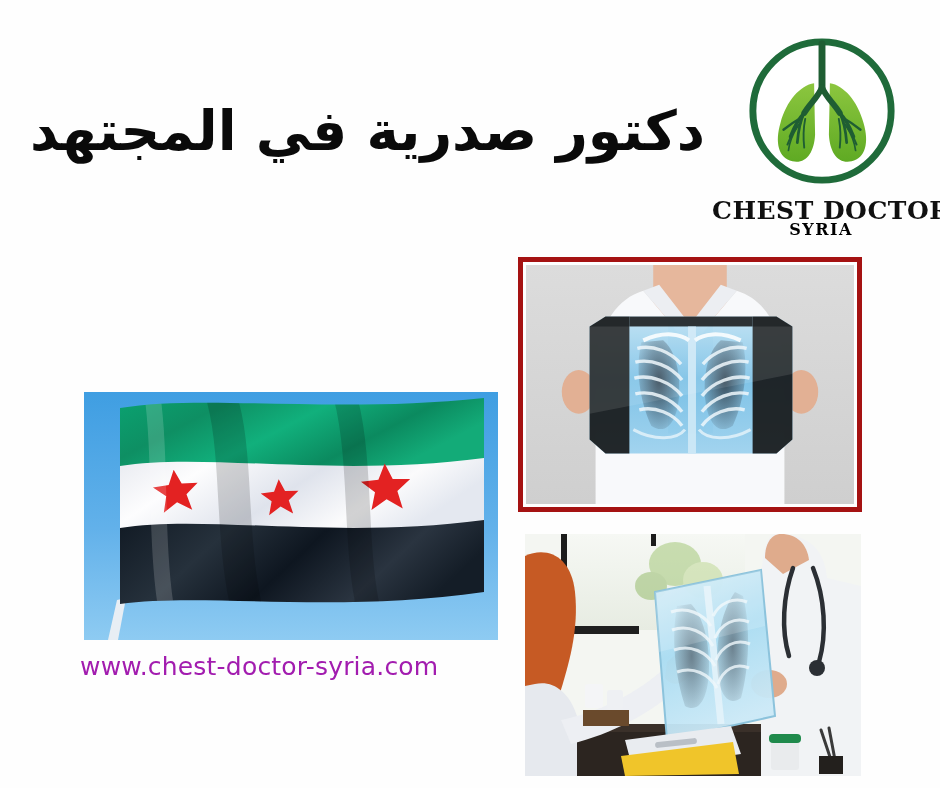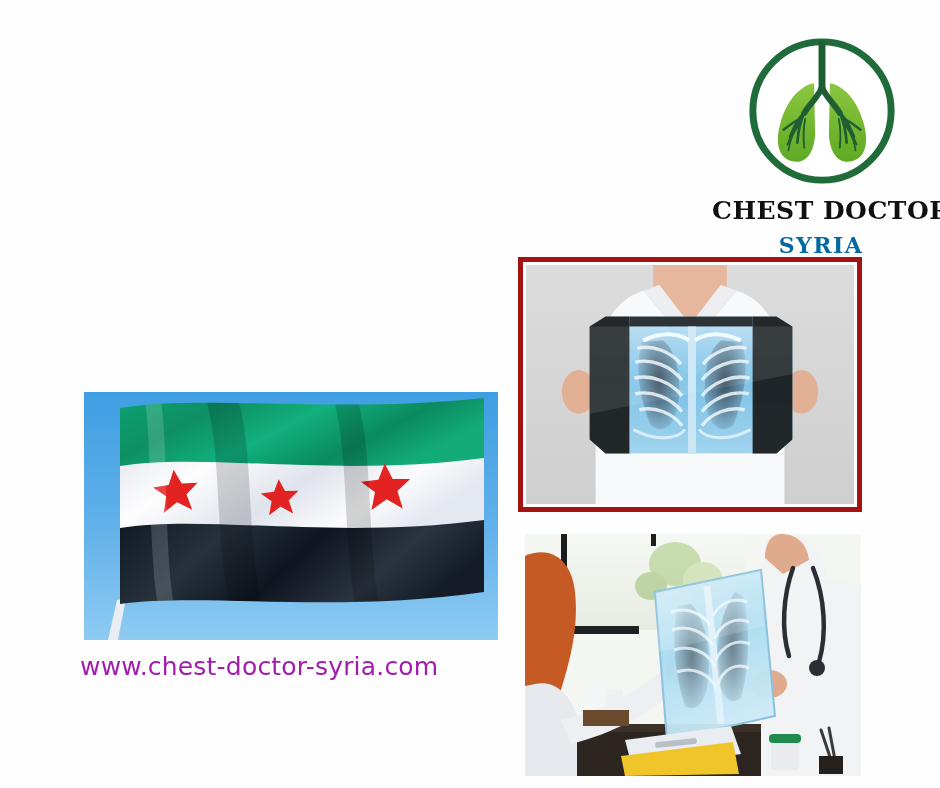--- a/index.html
+++ b/index.html
@@ -61,28 +61,28 @@
     font-family: "DejaVu Serif", "Liberation Serif", serif;
     font-weight: bold;
     font-size: 25px;
     letter-spacing: 0.5px;
     color: #101010;
     white-space: nowrap;
   }
   #logo-subword {
     position: absolute;
     left: 0;
-    top: 210px;
+    top: 198px;
     width: 218px;
     text-align: center;
     font-family: "DejaVu Serif", "Liberation Serif", serif;
     font-weight: bold;
-    font-size: 22px;
+    font-size: 16px;
     letter-spacing: 1.5px;
-    color: #0369a1;
+    color: #000000;
     white-space: nowrap;
   }
 
   
   .photo {
     position: absolute;
     overflow: hidden;
   }
   #flag-photo {
     left: 84px;
@@ -131,20 +131,21 @@
     white-space: nowrap;
   }
 
   svg { display: block; }
 </style>
 </head>
 <body>
 
 <div id="canvas">
 
+  <div id="title-arabic">دكتور صدرية في المجتهد</div>
 
   <div id="logo-block">
 
     <div id="logo-mark">
       <svg viewBox="0 0 160 160" width="158" height="158" aria-hidden="true">
         <defs>
           <linearGradient id="lungGrad" x1="0" y1="0" x2="0" y2="1">
             <stop offset="0%" stop-color="#8cc63f"></stop>
             <stop offset="100%" stop-color="#5faa23"></stop>
           </linearGradient>

